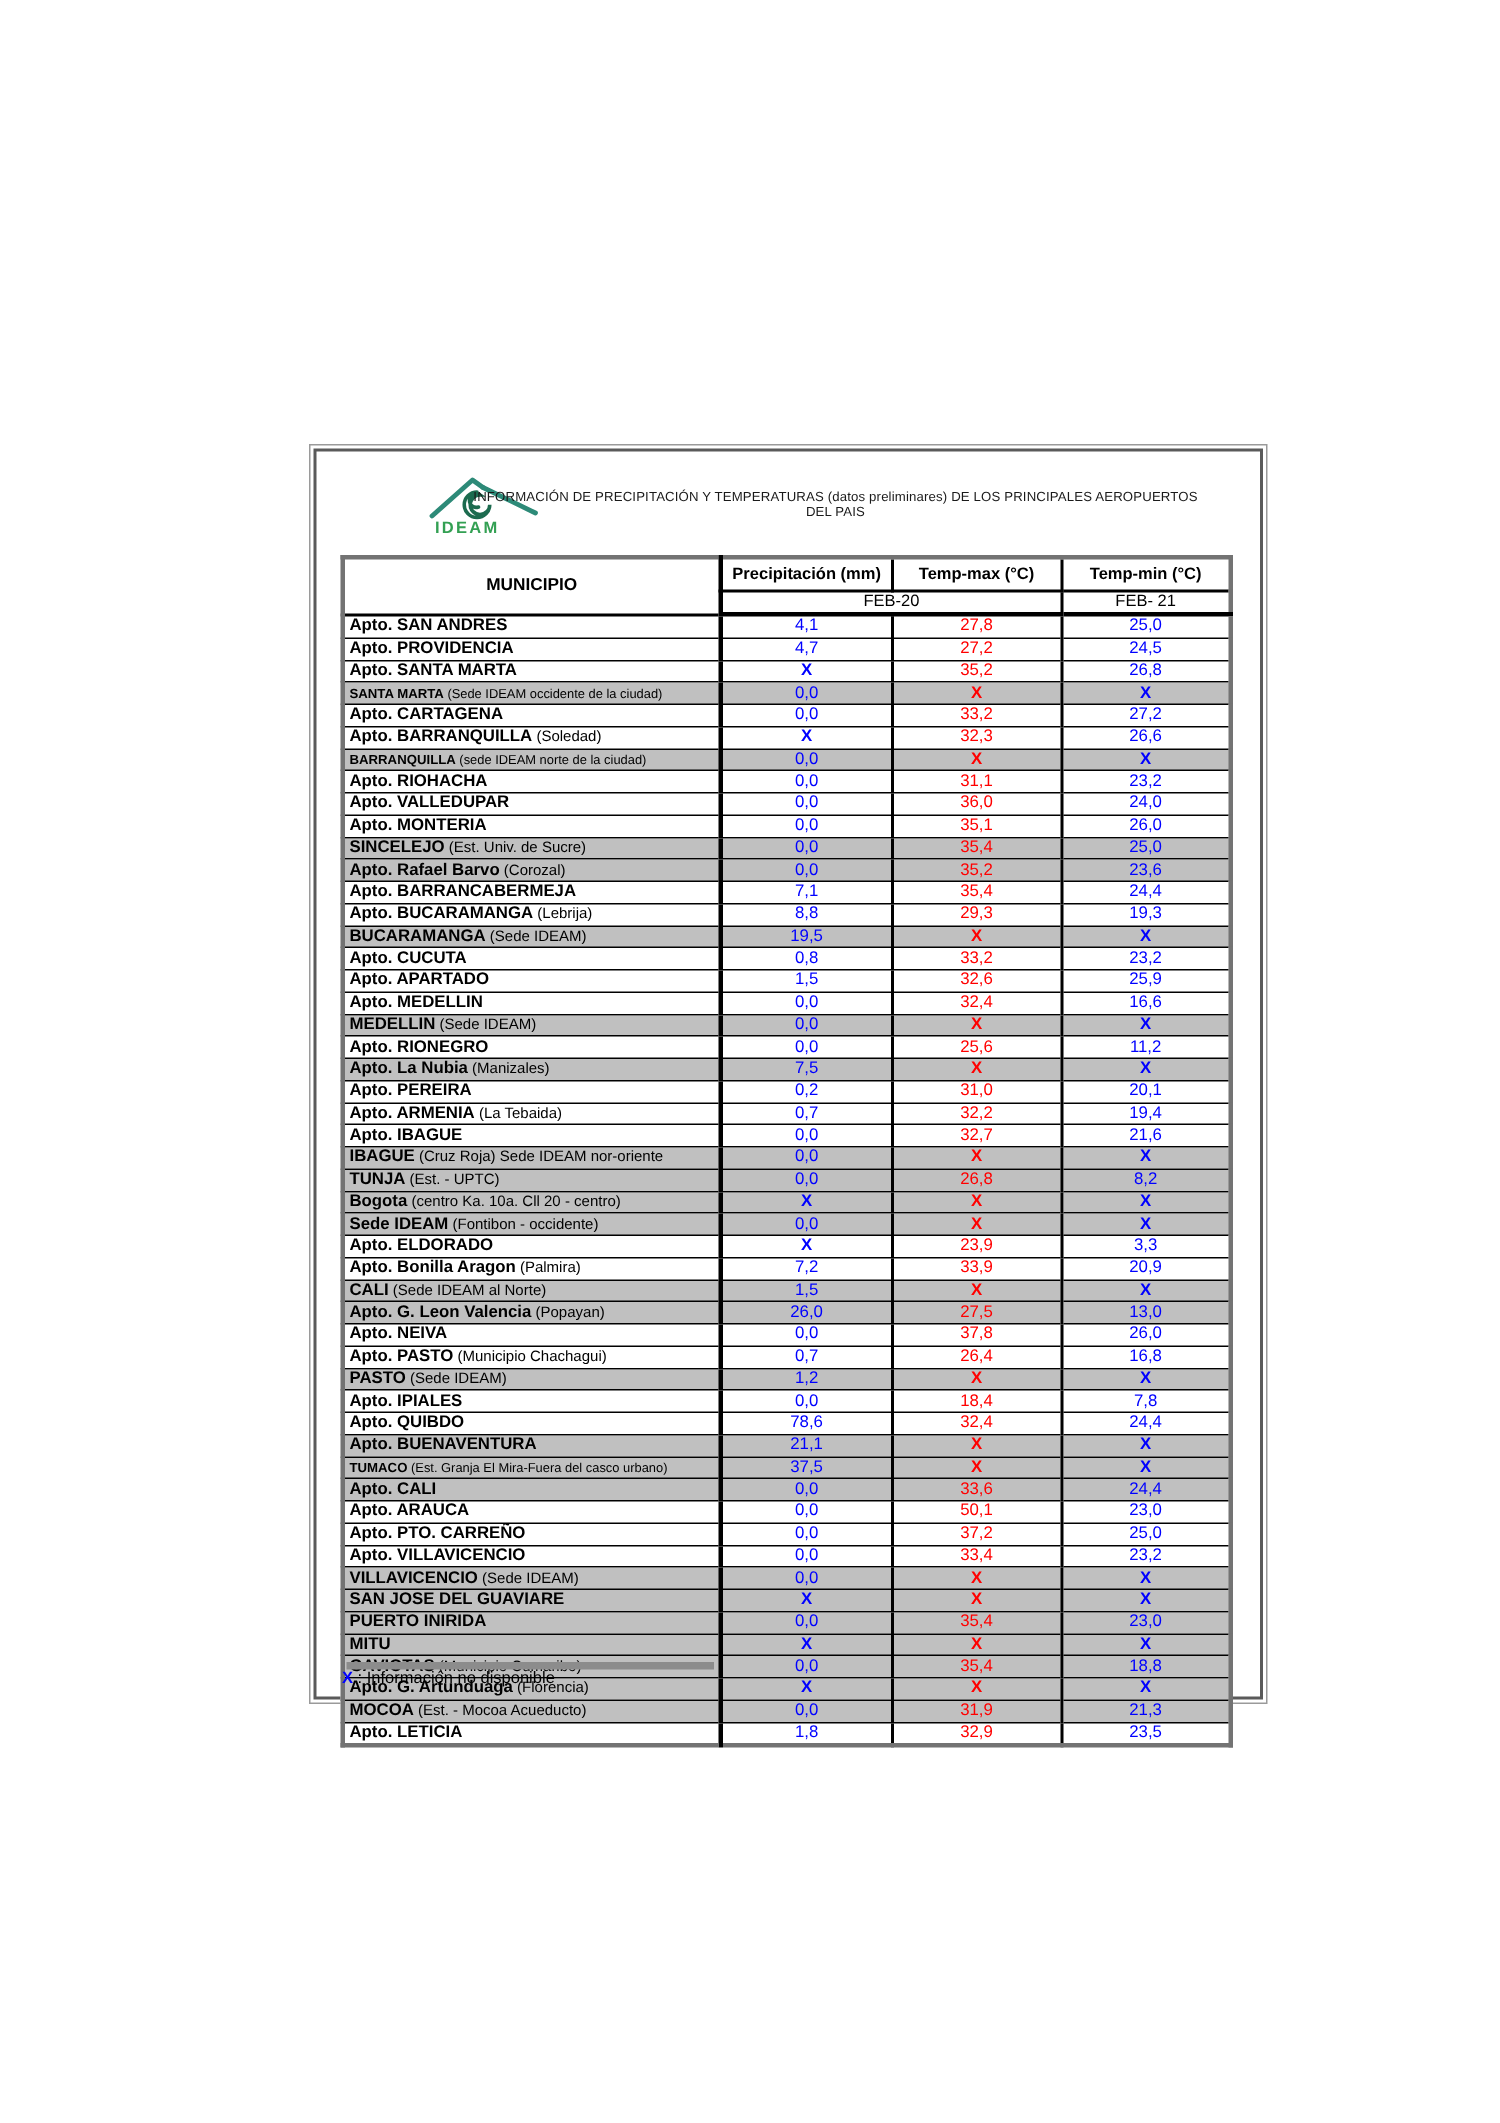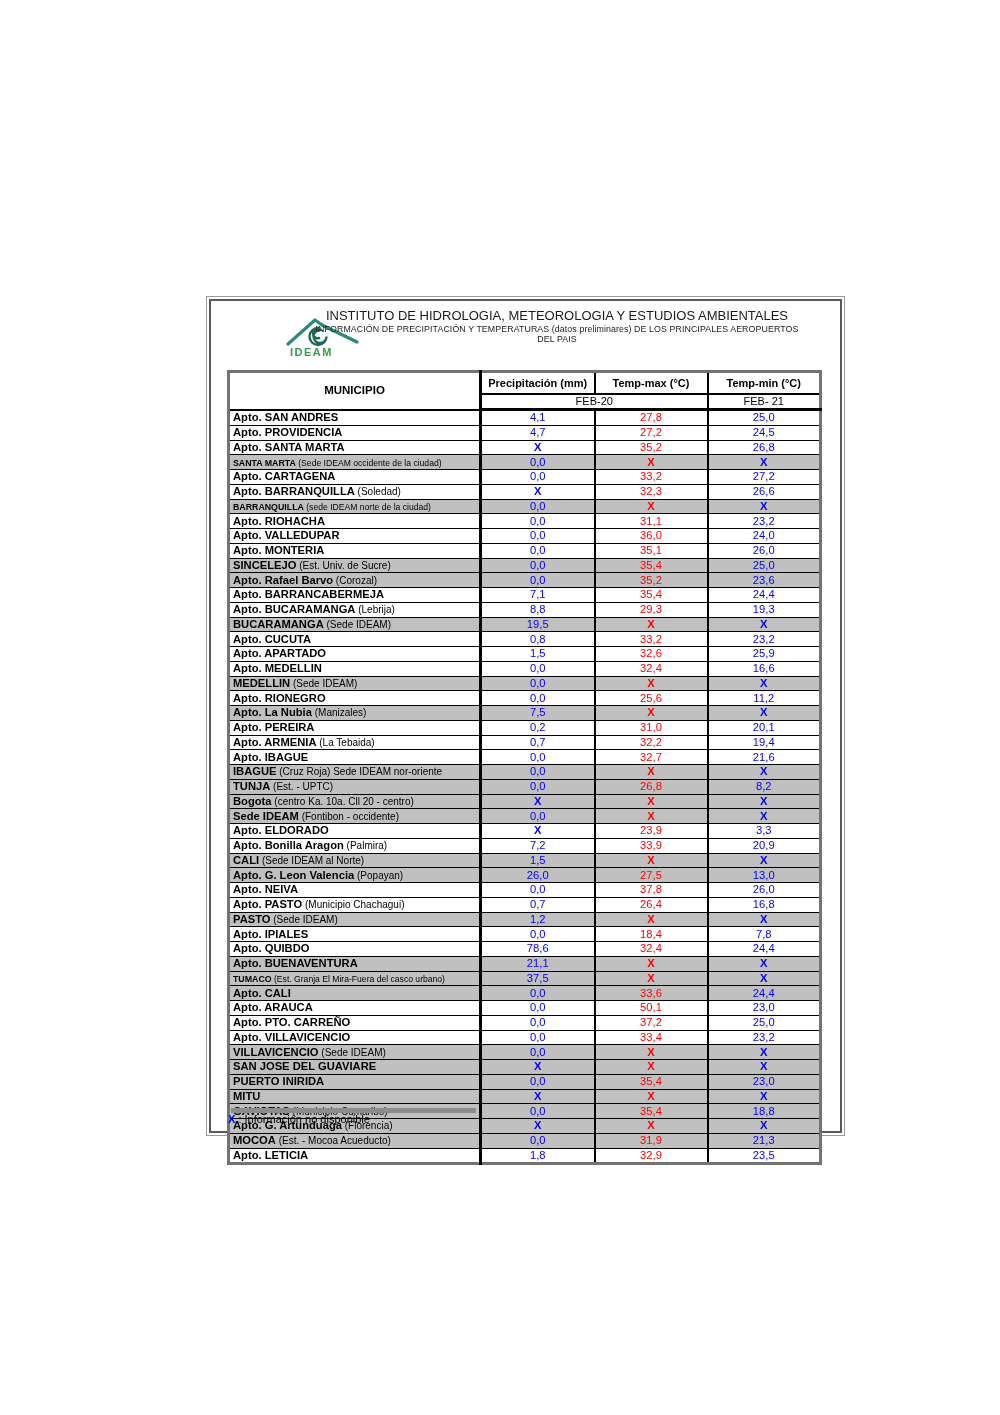--- a/index.html
+++ b/index.html
@@ -18,21 +18,21 @@
   
   .logo{position:absolute;left:74px;top:15px;width:80px;}
   .logo svg{display:block;}
   .logo .wordmark{
     font-size:11px;font-weight:bold;letter-spacing:1.5px;
     color:var(--logo-green,#33a053);margin:0 0 0 5px;line-height:1;
   }
   
   .titles{position:absolute;left:96px;top:7px;width:500px;text-align:center;}
   .title1,.title2{font-size:13px;line-height:1.25;color:#1a1a1a;}
-  .subtitle{font-size:8.8px;margin-top:0;color:#1a1a1a;letter-spacing:.1px;}
+  .subtitle{font-size:8.8px;margin-top:18px;color:#1a1a1a;letter-spacing:.1px;}
   
   table.weather{
     position:absolute;left:16px;top:69px;width:592px;
     border-collapse:collapse;table-layout:fixed;
     border:3px solid #737373;background:#fff;
   }
   .weather th,.weather td{
     padding:0;line-height:1;white-space:nowrap;overflow:hidden;
     vertical-align:middle;
   }
@@ -81,21 +81,20 @@
         <polyline points="3,28 30,4 37,9" fill="none" stroke="#2d8a78" stroke-width="3.2" stroke-linejoin="round" stroke-linecap="round"></polyline>
         <polyline points="37,9 72,26" fill="none" stroke="#2d8a78" stroke-width="3.2" stroke-linecap="round"></polyline>
         <g fill="none" stroke="#1c6b4f" stroke-width="2.4" stroke-linecap="round">
           <path d="M33,12 a8.5,8.5 0 1 0 8.5,8.5 a6.5,6.5 0 1 1 -6.5,-6.5 a4.5,4.5 0 1 0 -1,8"></path>
         </g>
       </svg>
       <div class="wordmark">IDEAM</div>
     </div>
 
     <div class="titles">
-      <div class="title1">INSTITUTO DE HIDROLOGIA, METEOROLOGIA Y ESTUDIOS AMBIENTALES</div>
       <div class="subtitle">INFORMACIÓN  DE PRECIPITACIÓN Y TEMPERATURAS (datos preliminares) DE LOS PRINCIPALES AEROPUERTOS DEL PAIS</div>
     </div>
 
     <table class="weather">
       <colgroup>
         <col style="width:252px">
           <col style="width:114px">
           <col style="width:113px">
           <col style="width:113px">
       </colgroup>

